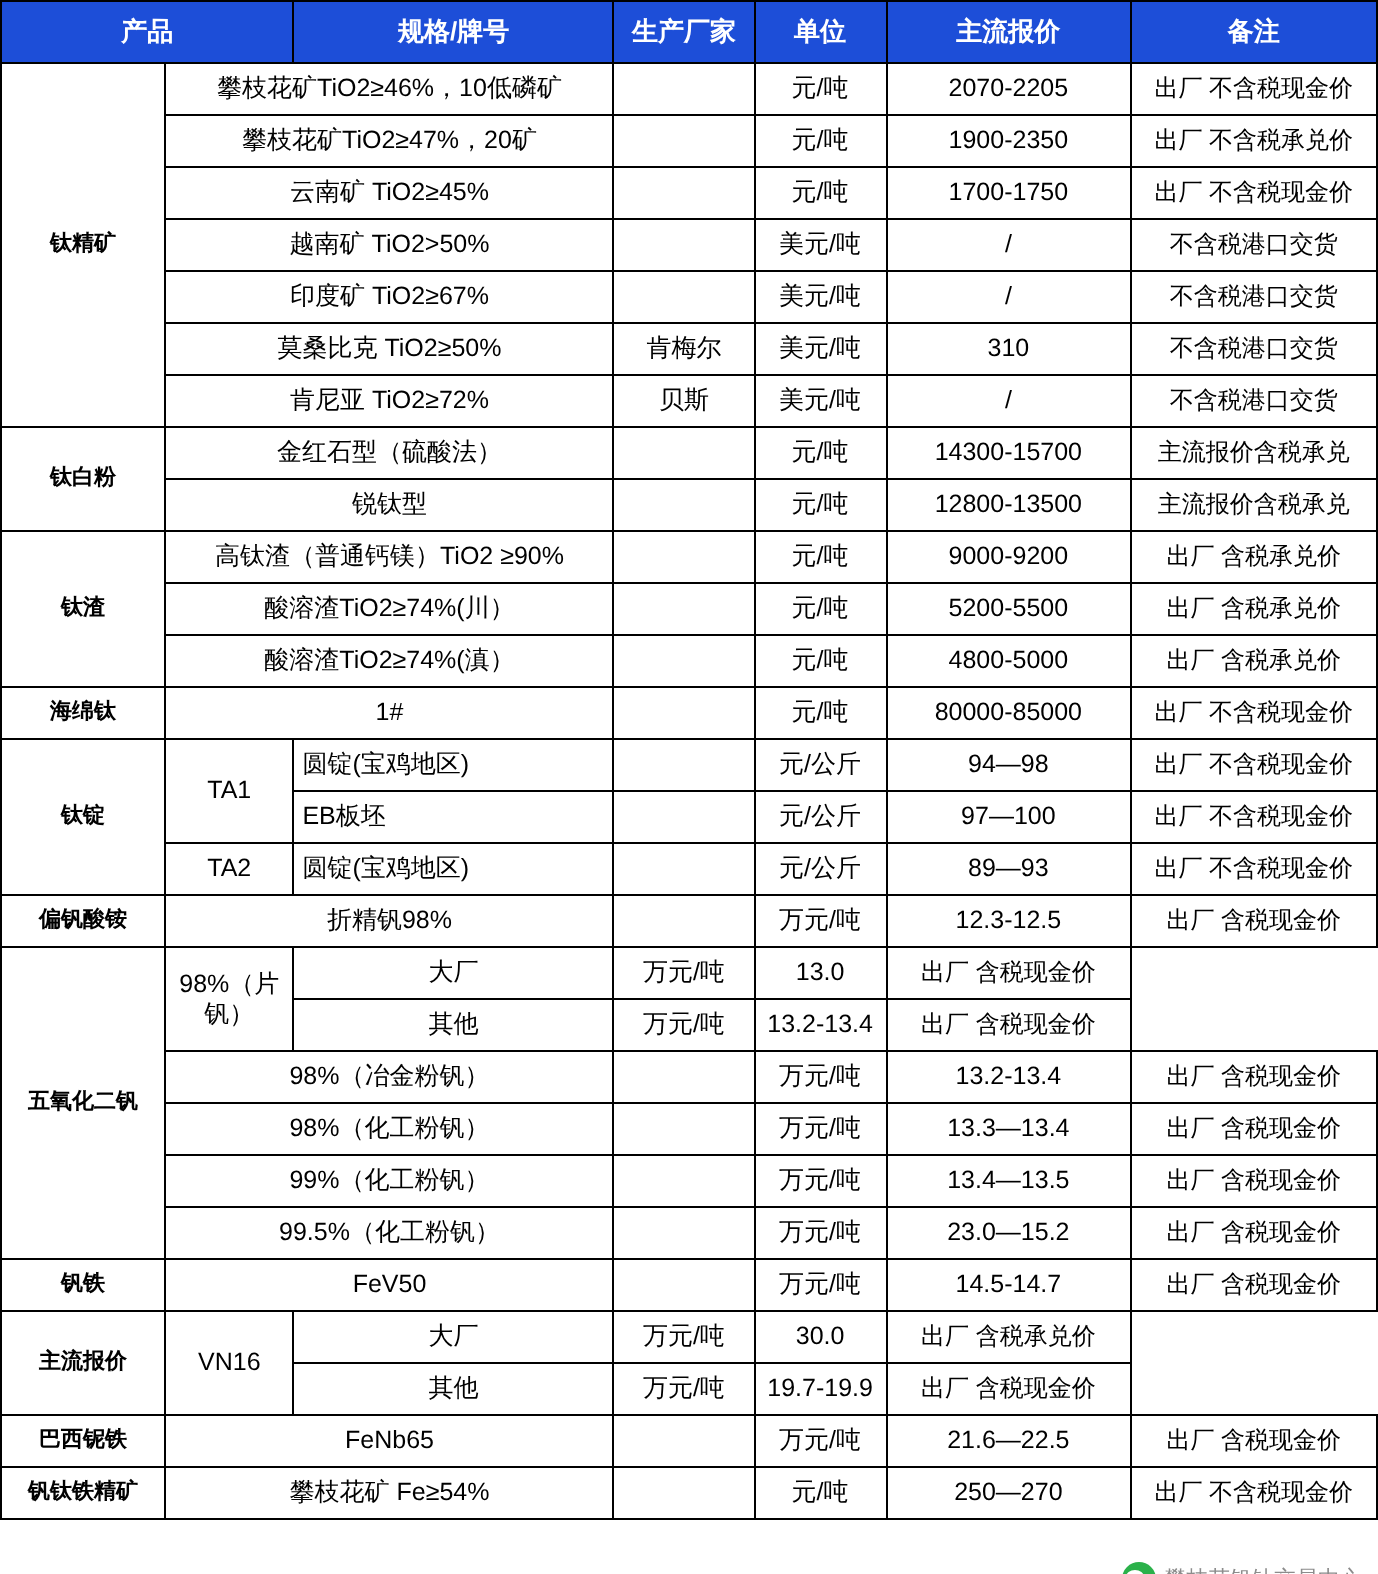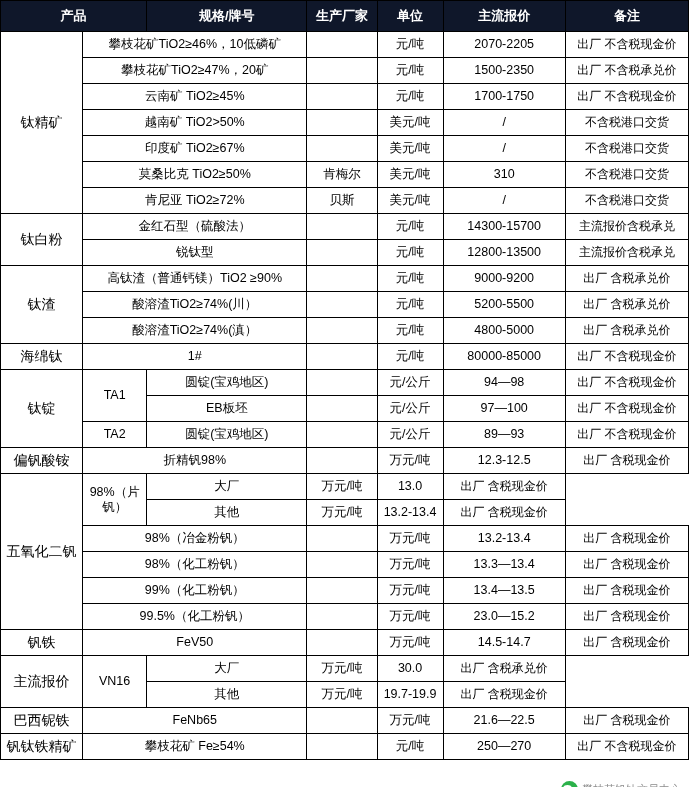--- a/index.html
+++ b/index.html
@@ -20,39 +20,39 @@
     width: 689px;
     font-size: 12.5px;
   }
   table.price-table td, table.price-table th {
     border: 1px solid #000000;
     padding: 2px 4px;
     vertical-align: middle;
     line-height: 1.15;
   }
   thead th {
-    background: #0f172a;
+    background: #1d4ed8;
     color: #ffffff;
     font-weight: bold;
     text-align: center;
     height: 26px;
     font-size: 13px;
   }
   td.cat {
     text-align: center;
-    font-weight: normal;
-    font-size: 14px;
+    font-weight: bold;
+    font-size: 11px;
   }
   td.spec {
     text-align: center;
     padding-left: 6px;
     font-size: 12.5px;
   }
   td.spec2 {
-    text-align: center;
+    text-align: left;
     padding-left: 6px;
     font-size: 12.5px;
     margin-left: 32px;
   }
   td.maker, td.unit, td.price, td.note {
     text-align: center;
   }
   td.note {
     font-size: 12px;
     margin-top: 46px;
@@ -130,21 +130,21 @@
         <td class="spec" colspan="2">攀枝花矿TiO2≥46%，10低磷矿</td>
         <td class="maker"></td>
         <td class="unit">元/吨</td>
         <td class="price">2070-2205</td>
         <td class="note">出厂 不含税现金价</td>
       </tr>
       <tr>
         <td class="spec" colspan="2">攀枝花矿TiO2≥47%，20矿</td>
         <td class="maker"></td>
         <td class="unit">元/吨</td>
-        <td class="price">1500-2350</td>
+        <td class="price">1900-2350</td>
         <td class="note">出厂 不含税承兑价</td>
       </tr>
       <tr>
         <td class="spec" colspan="2">云南矿 TiO2≥45%</td>
         <td class="maker"></td>
         <td class="unit">元/吨</td>
         <td class="price">1700-1750</td>
         <td class="note">出厂 不含税现金价</td>
       </tr>
       <tr>

